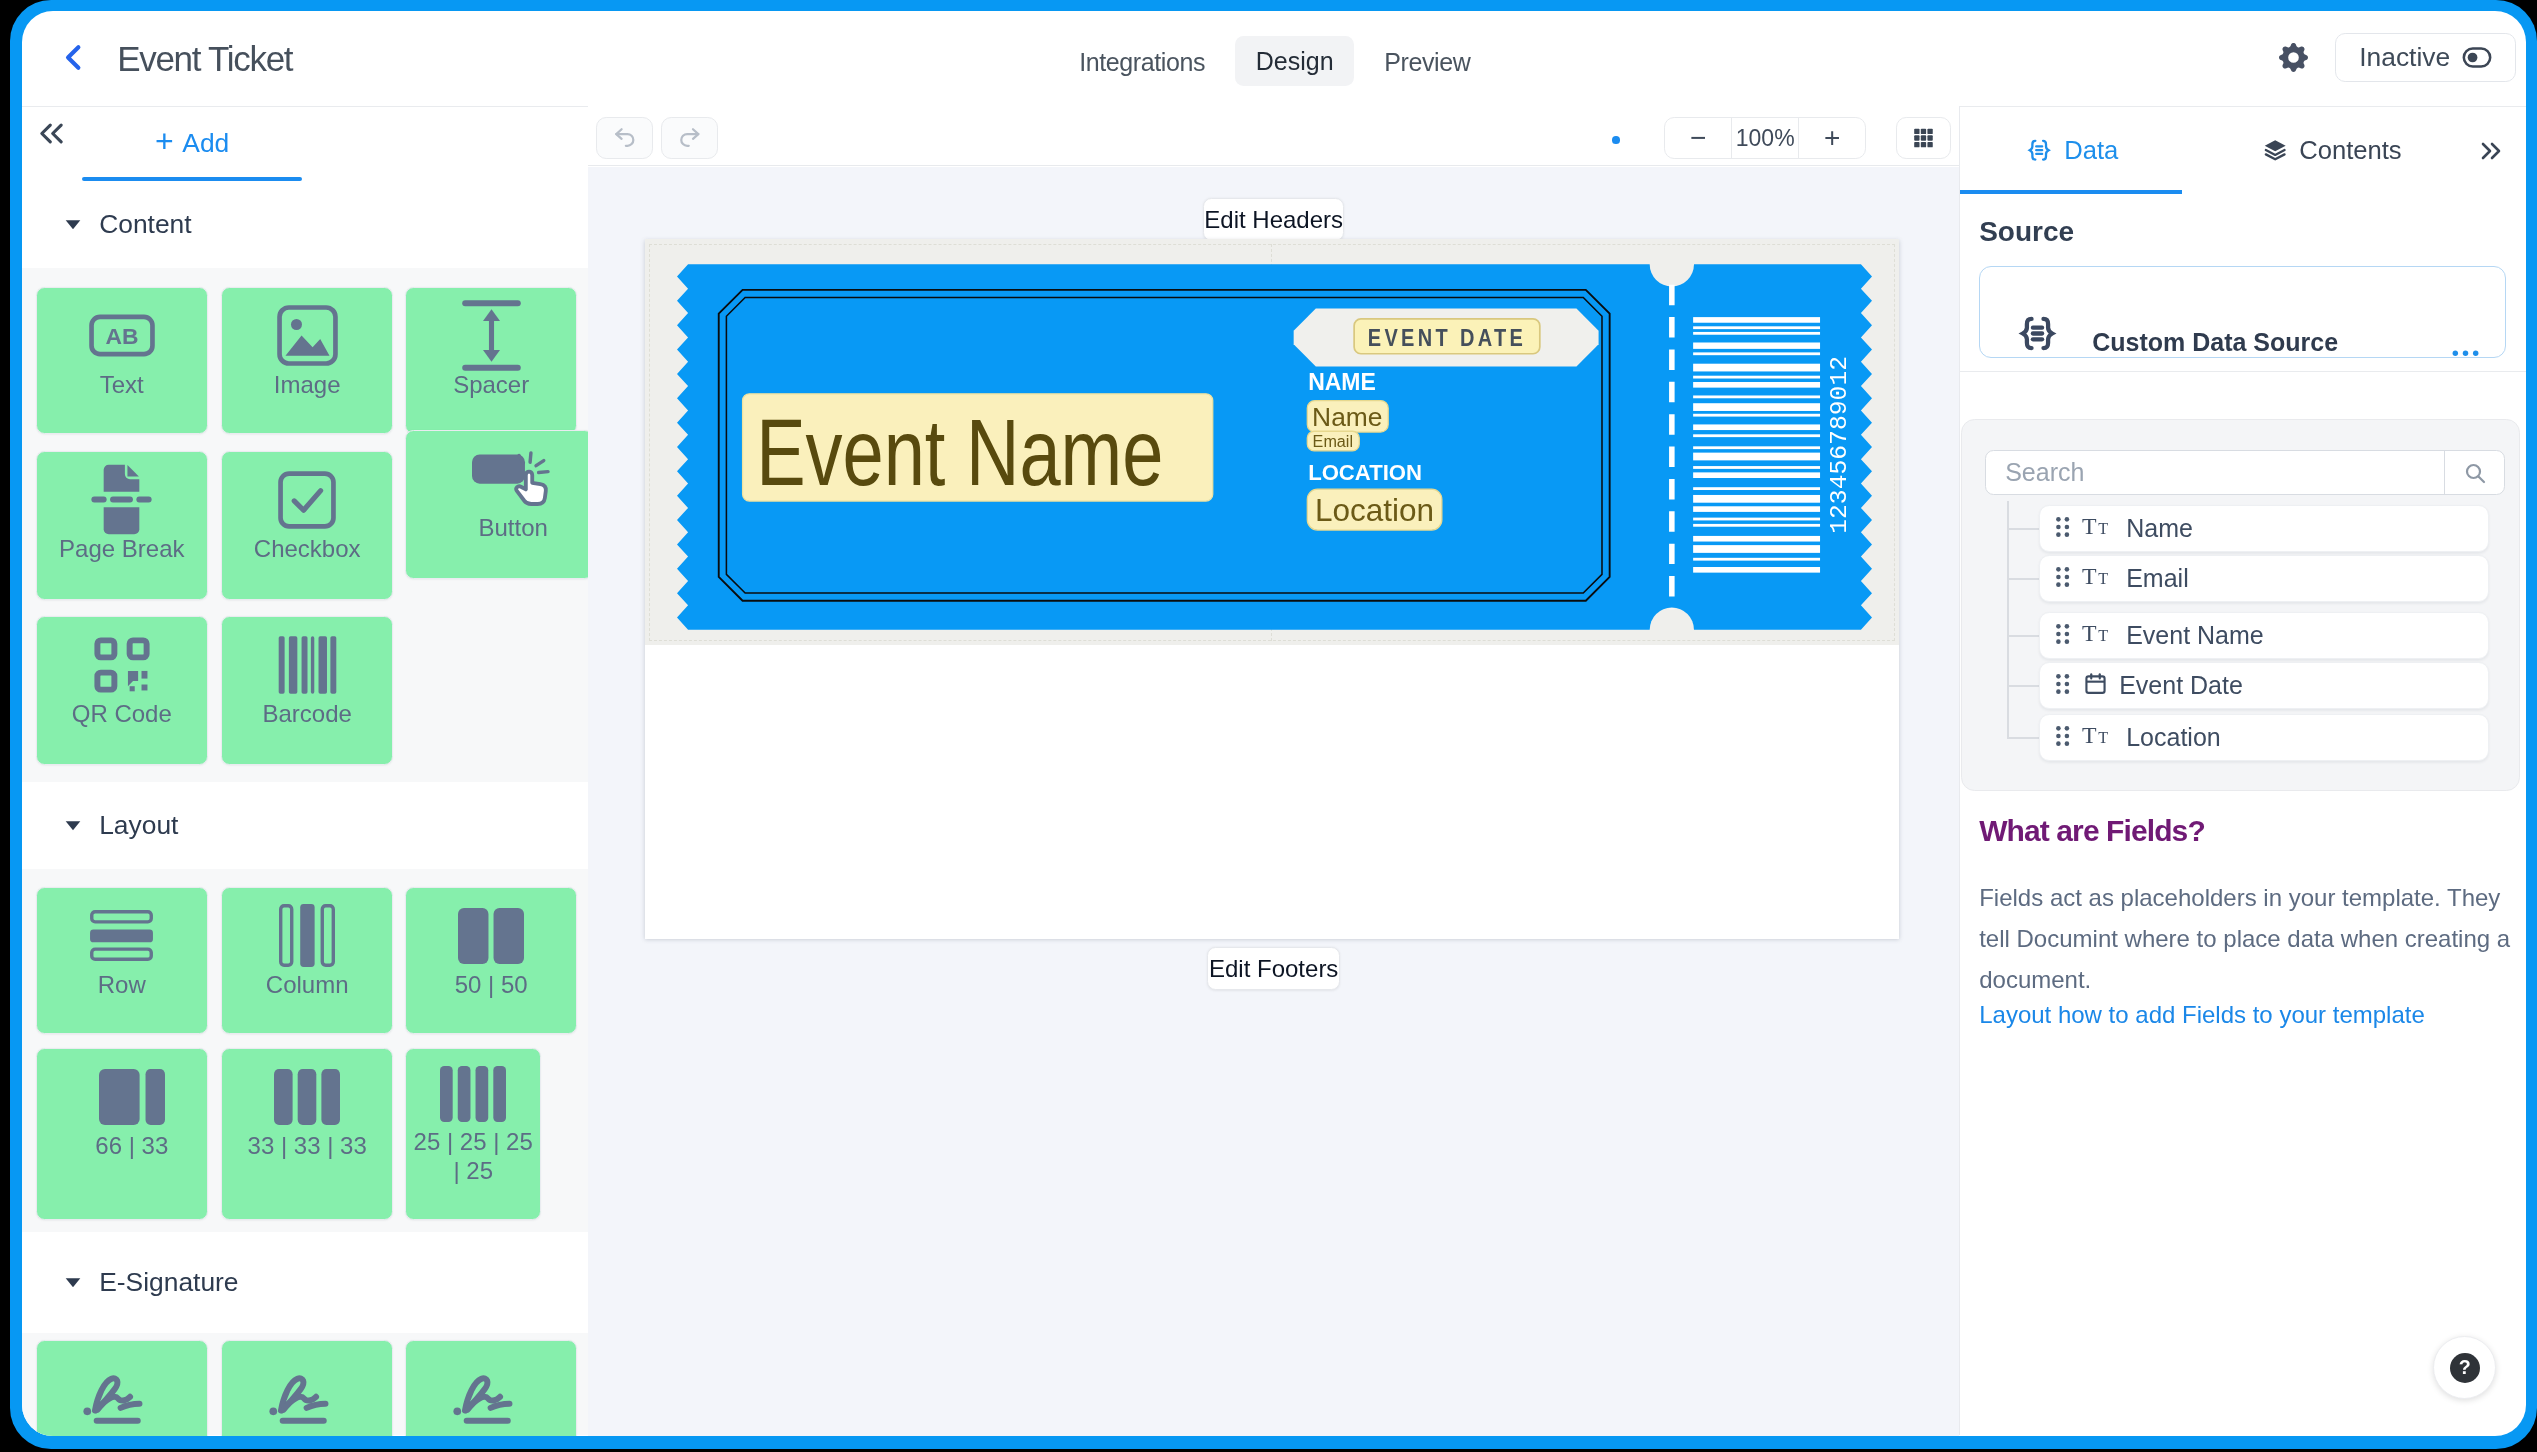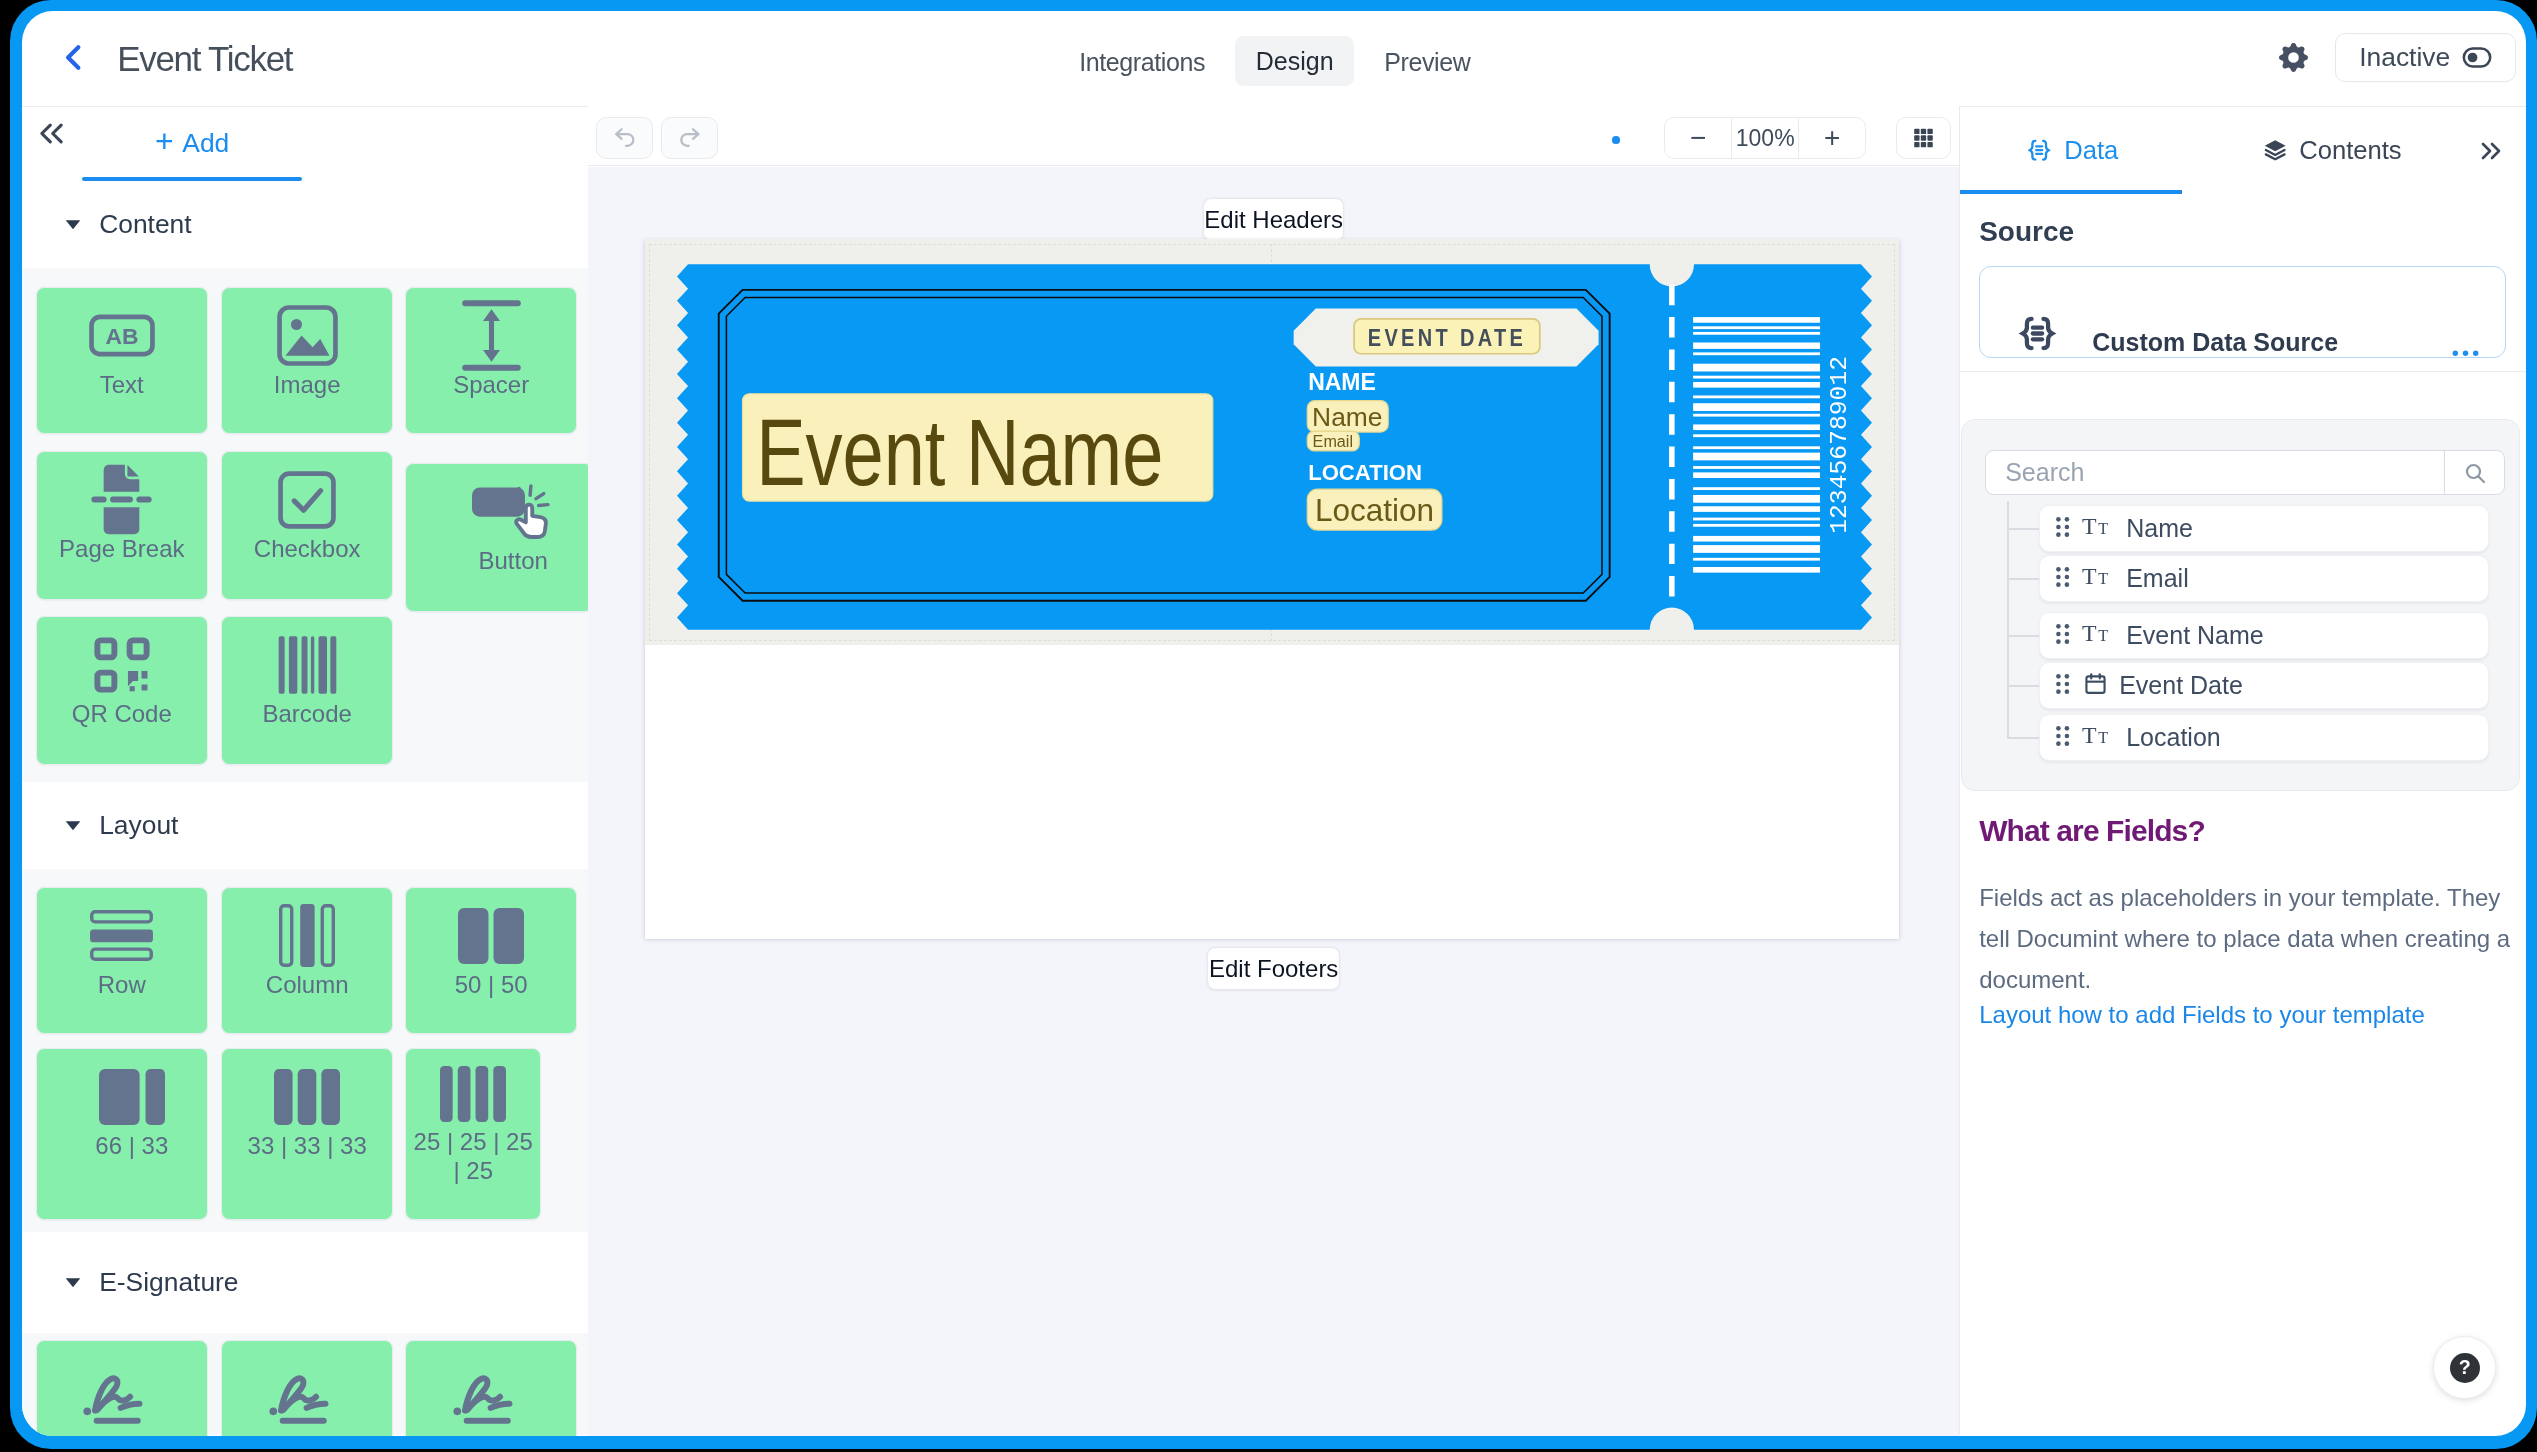--- a/index.html
+++ b/index.html
@@ -106,21 +106,21 @@
       </div>
 <div class="card" style="left:199px;top:440px;width:172px;height:149px;">
         <div class="cicon" style="height:83px;">
           <svg width="58" height="58" viewBox="0 0 68 68">
             <rect x="3" y="3" width="62" height="62" rx="10" fill="none" stroke="#64748f" stroke-width="5.5"></rect>
             <path d="M19 35 L30 46 L50 23" fill="none" stroke="#64748f" stroke-width="6" stroke-linecap="round" stroke-linejoin="round"></path>
           </svg>
         </div>
         <div class="clbl" style="">Checkbox</div>
       </div>
-<div class="card" style="left:383px;top:452px;width:188px;height:149px;padding-left:28px;">
+<div class="card" style="left:383px;top:419px;width:188px;height:149px;padding-left:28px;">
         <div class="cicon" style="height:83px;">
           <svg width="82" height="65" viewBox="0 0 96 76">
             <rect x="0" y="10" width="62" height="34" rx="9" fill="#64748f"></rect>
             <g stroke="#64748f" stroke-width="4" stroke-linecap="round">
               <line x1="60" y1="20" x2="55" y2="11"></line>
               <line x1="68" y1="19" x2="69" y2="8"></line>
               <line x1="75" y1="23" x2="84" y2="17"></line>
               <line x1="78" y1="31" x2="89" y2="30"></line>
             </g>
             <path d="M63 34 c0 -5.5 7.5 -5.5 7.5 0 v9 l9.5 1.6 c4.8 .8 7 3.4 6.4 8 l-1.1 8.2 c-.7 4.8 -3.4 7 -8.5 7 h-7.5 c-3.7 0 -6.4 -1.3 -8.5 -4.3 l-8.3 -11 c-2.3 -3.2 1.3 -6.6 4.8 -4.8 l5.7 3.1 z" fill="#fff" stroke="#64748f" stroke-width="4.5" stroke-linejoin="round"></path>

